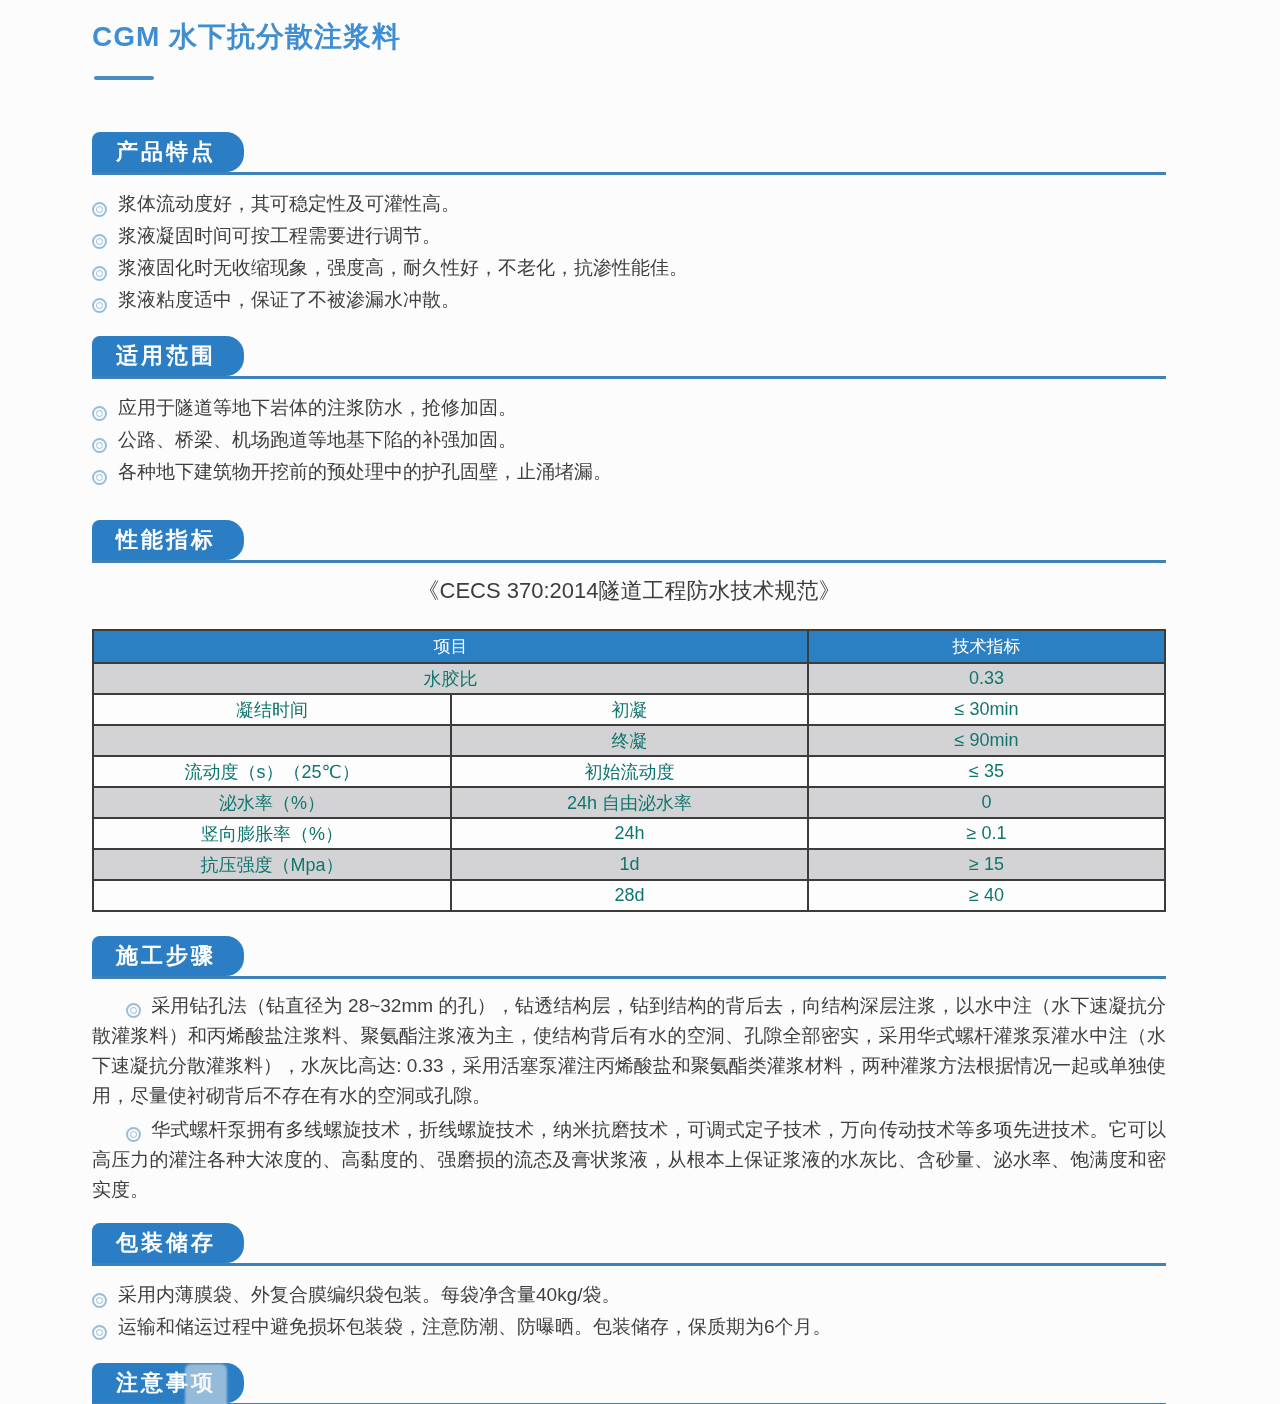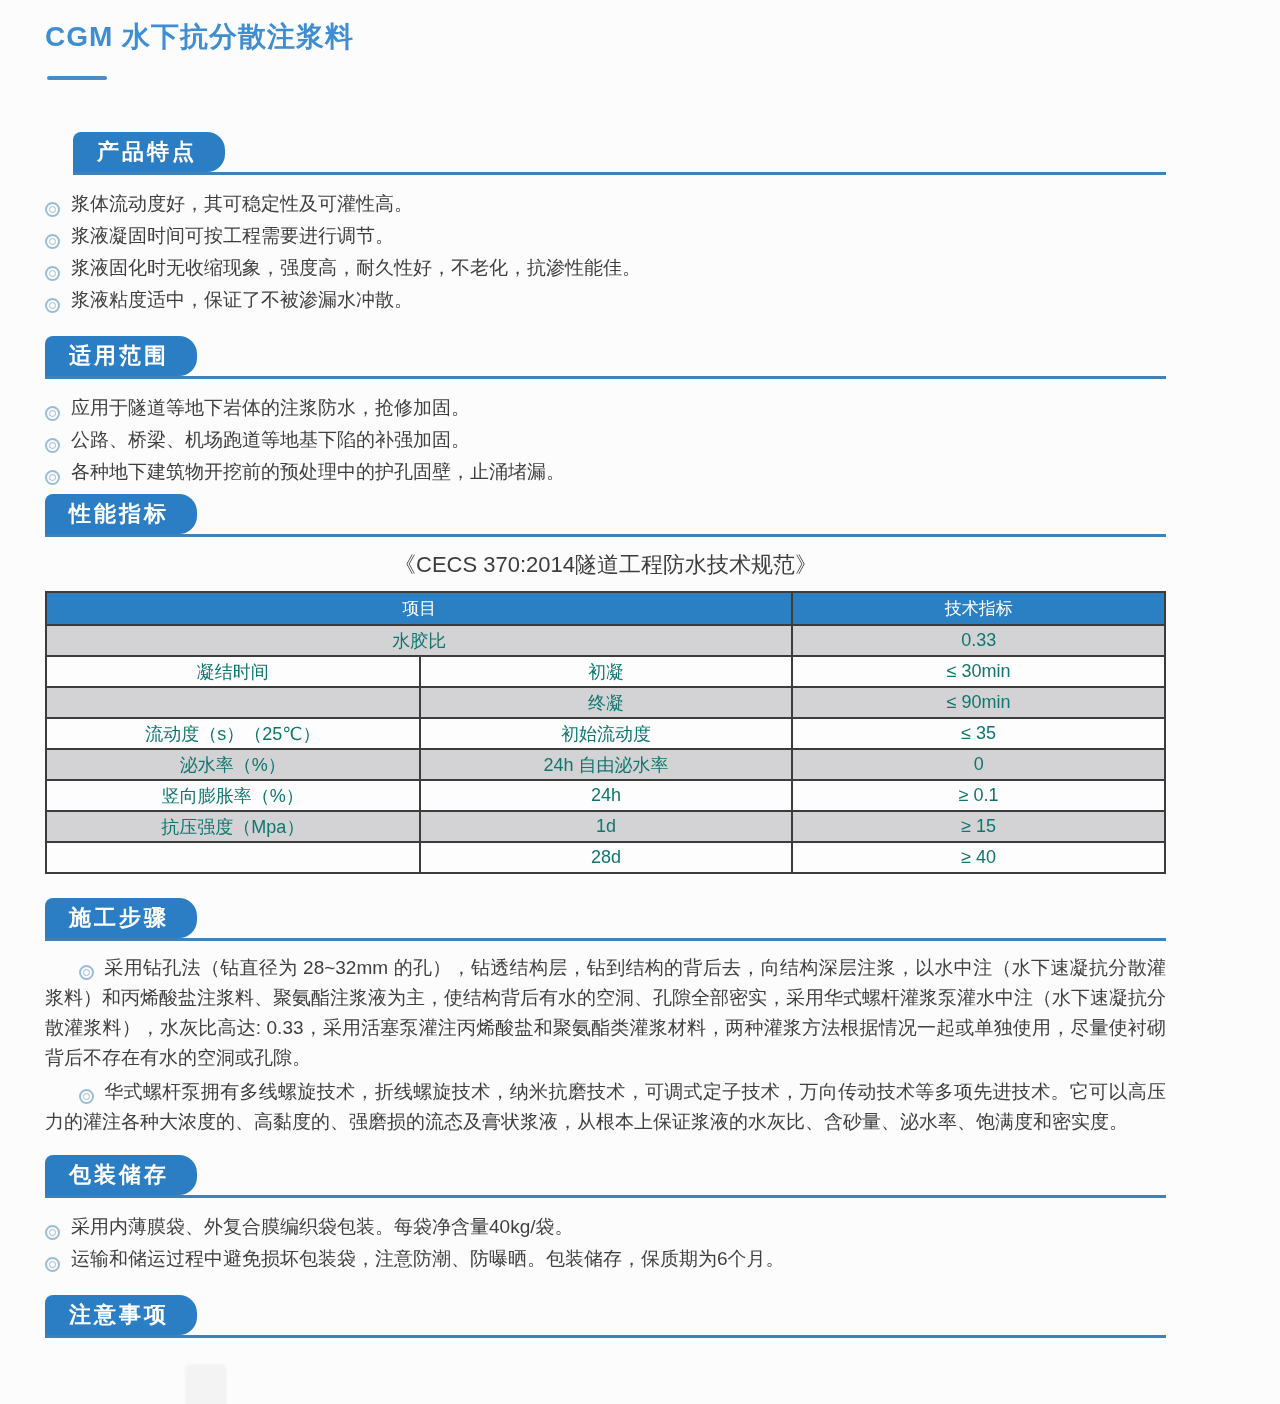--- a/index.html
+++ b/index.html
@@ -1,20 +1,20 @@
 <!DOCTYPE html>
 <html lang="zh"><head>
 <meta charset="utf-8">
 <style>
   html,body { margin:0; padding:0; background:#ffffff; }
   .page {
     position:relative;
     width:1280px; height:1404px;
     box-sizing:border-box;
-    padding:16px 114px 0 45px;
+    padding:16px 114px 0 92px;
     background:#fcfcfd;
     font-family:"Liberation Sans","DejaVu Sans",sans-serif;
     color:#3f3f3f;
     overflow:hidden;
   }
   .doc-title {
     margin:2px 0 0 0;
     font-size:28px;
     font-weight:bold;
     letter-spacing:1px;
@@ -35,23 +35,23 @@
     background:#2b7ec3;
     color:#ffffff;
     font-size:22px;
     font-weight:bold;
     letter-spacing:3px;
     line-height:22px;
     padding:9px 28px 9px 24px;
     border-radius:8px 18px 18px 0;
     vertical-align:bottom;
   }
-  .mt-s1 { margin-top:52px;margin-left:28px; }
+  .mt-s1 { margin-top:52px; }
   .mt-s2 { margin-top:20px; }
-  .mt-s3 { margin-top:6px; }
+  .mt-s3 { margin-top:32px; }
   .mt-s4 { margin-top:24px; }
   .mt-s5 { margin-top:18px; }
   .mt-s6 { margin-top:20px; }
   ul.bullets {
     list-style:none;
     margin:13px 0 0 0;
     padding:0;
     font-size:19px;
   }
   ul.bullets li {
@@ -81,21 +81,21 @@
     margin-top:12px;
     text-align:center;
     font-size:22px;
     line-height:31px;
     color:#3d3d3d;
   }
   table.spec-table {
     width:100%;
     border-collapse:collapse;
     table-layout:fixed;
-    margin-top:11px;
+    margin-top:23px;
   }
   table.spec-table th, table.spec-table td {
     border:2px solid #3c3c3c;
     text-align:center;
     padding:0;
     height:29px;
     font-size:18px;
     color:#0f766e;
     font-weight:normal;
   }

